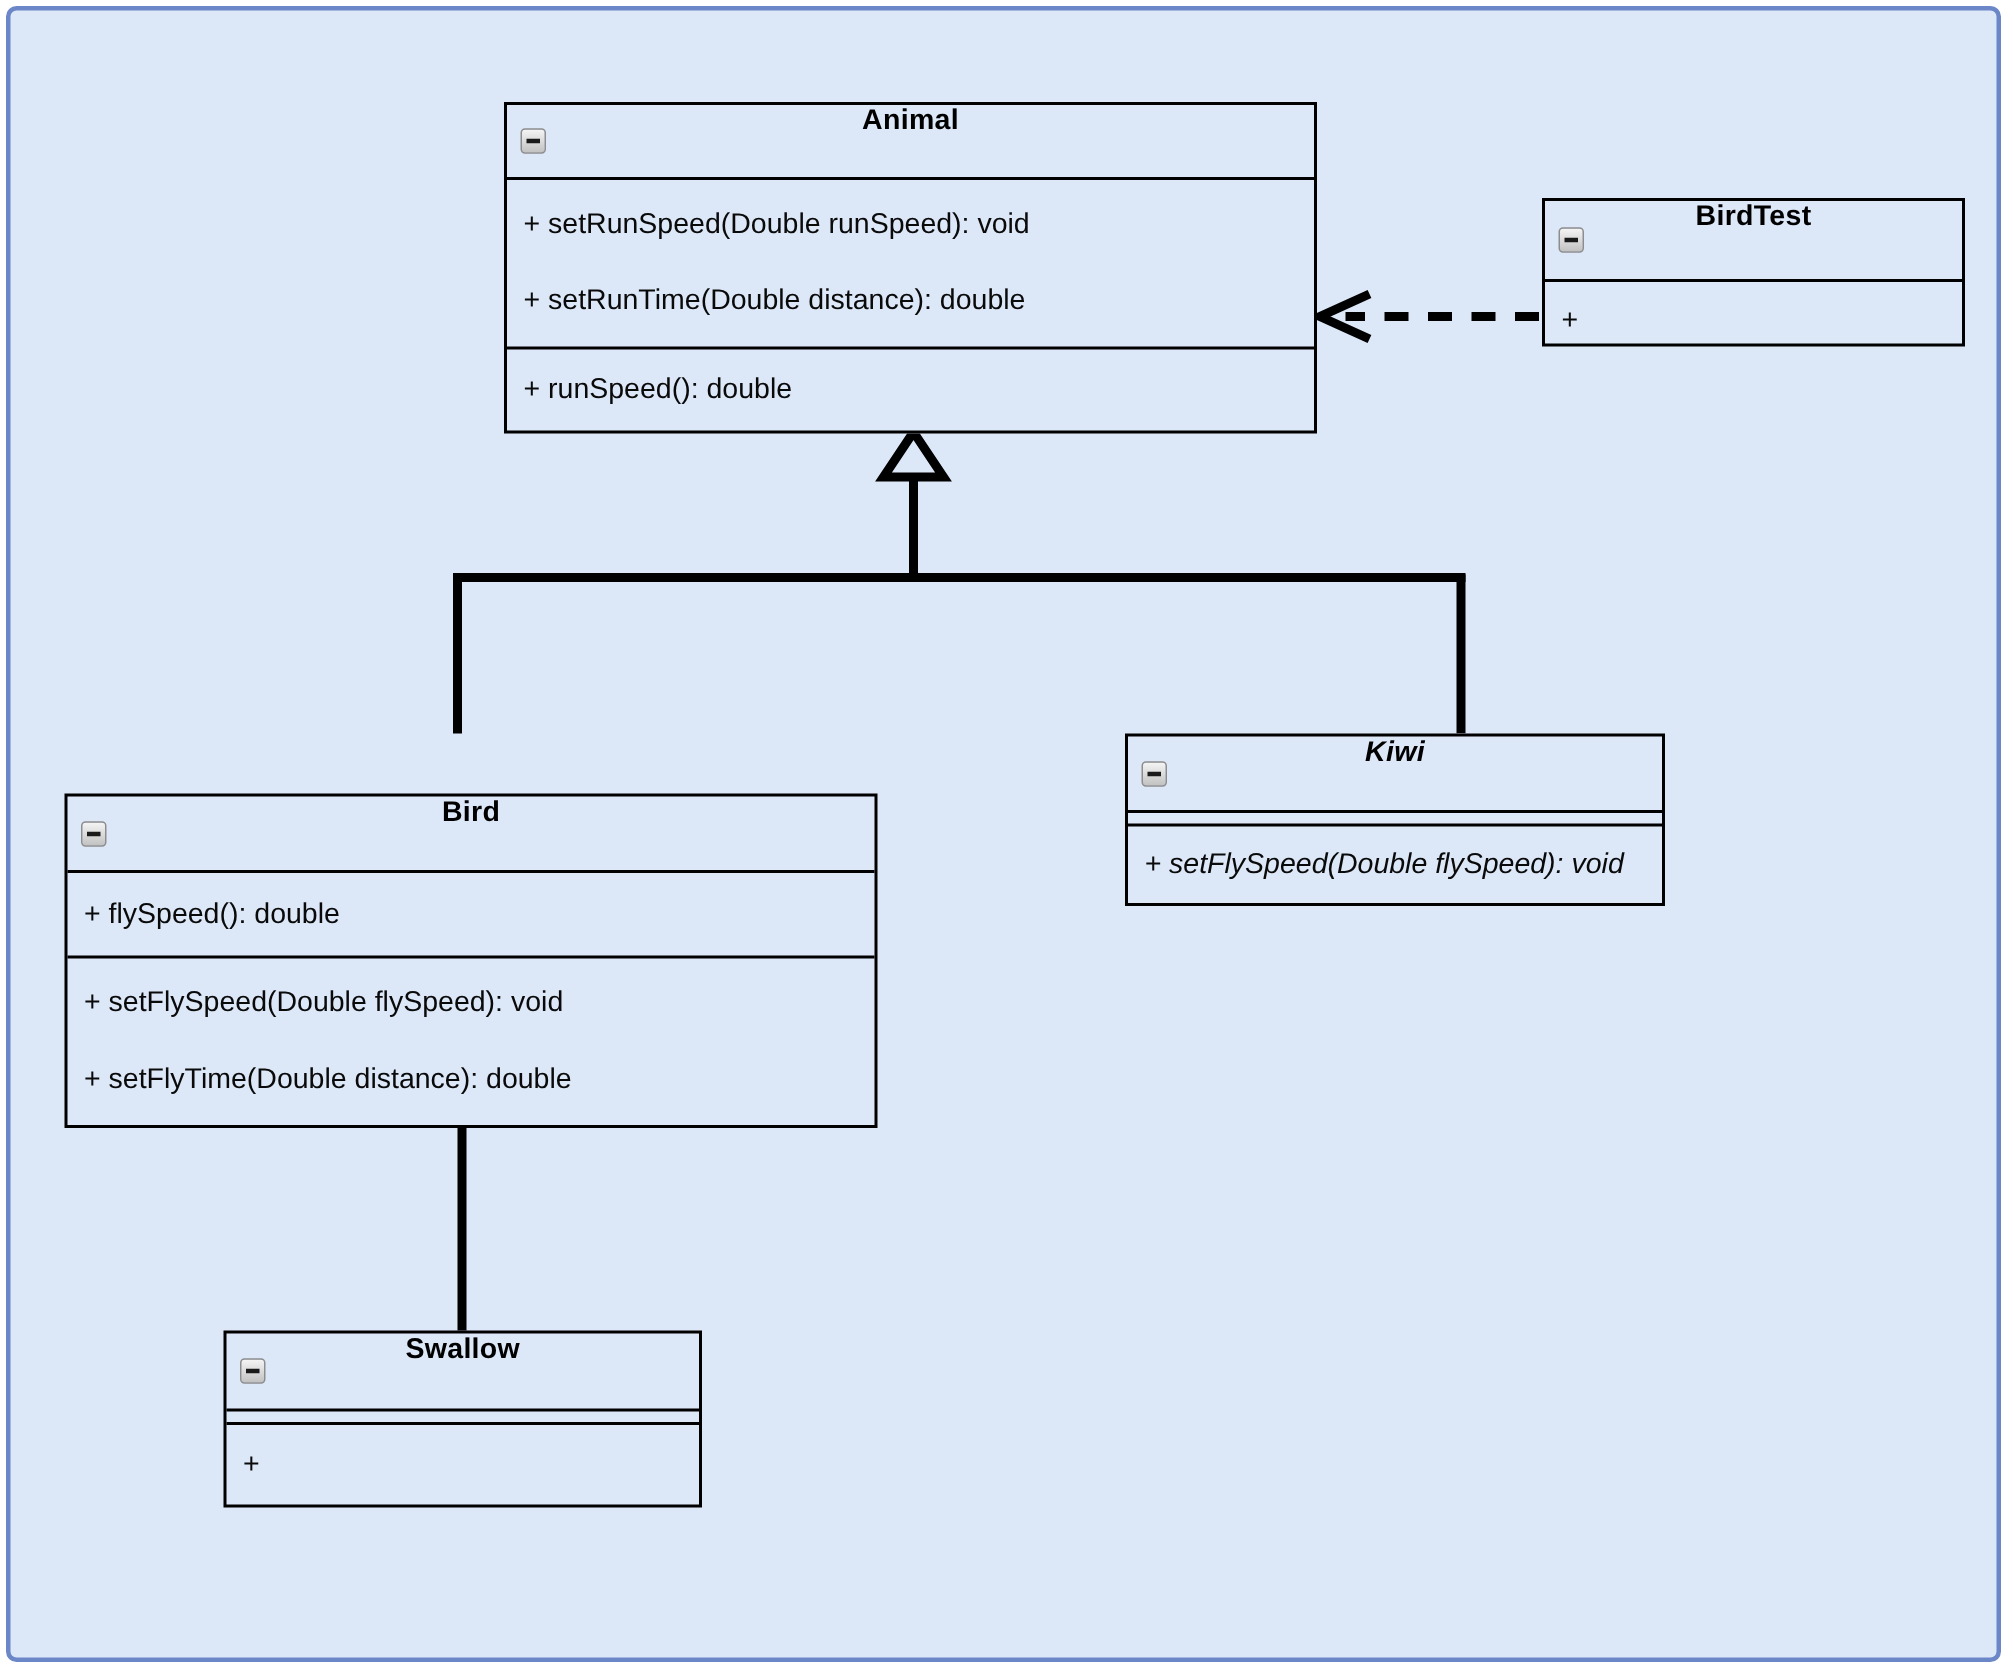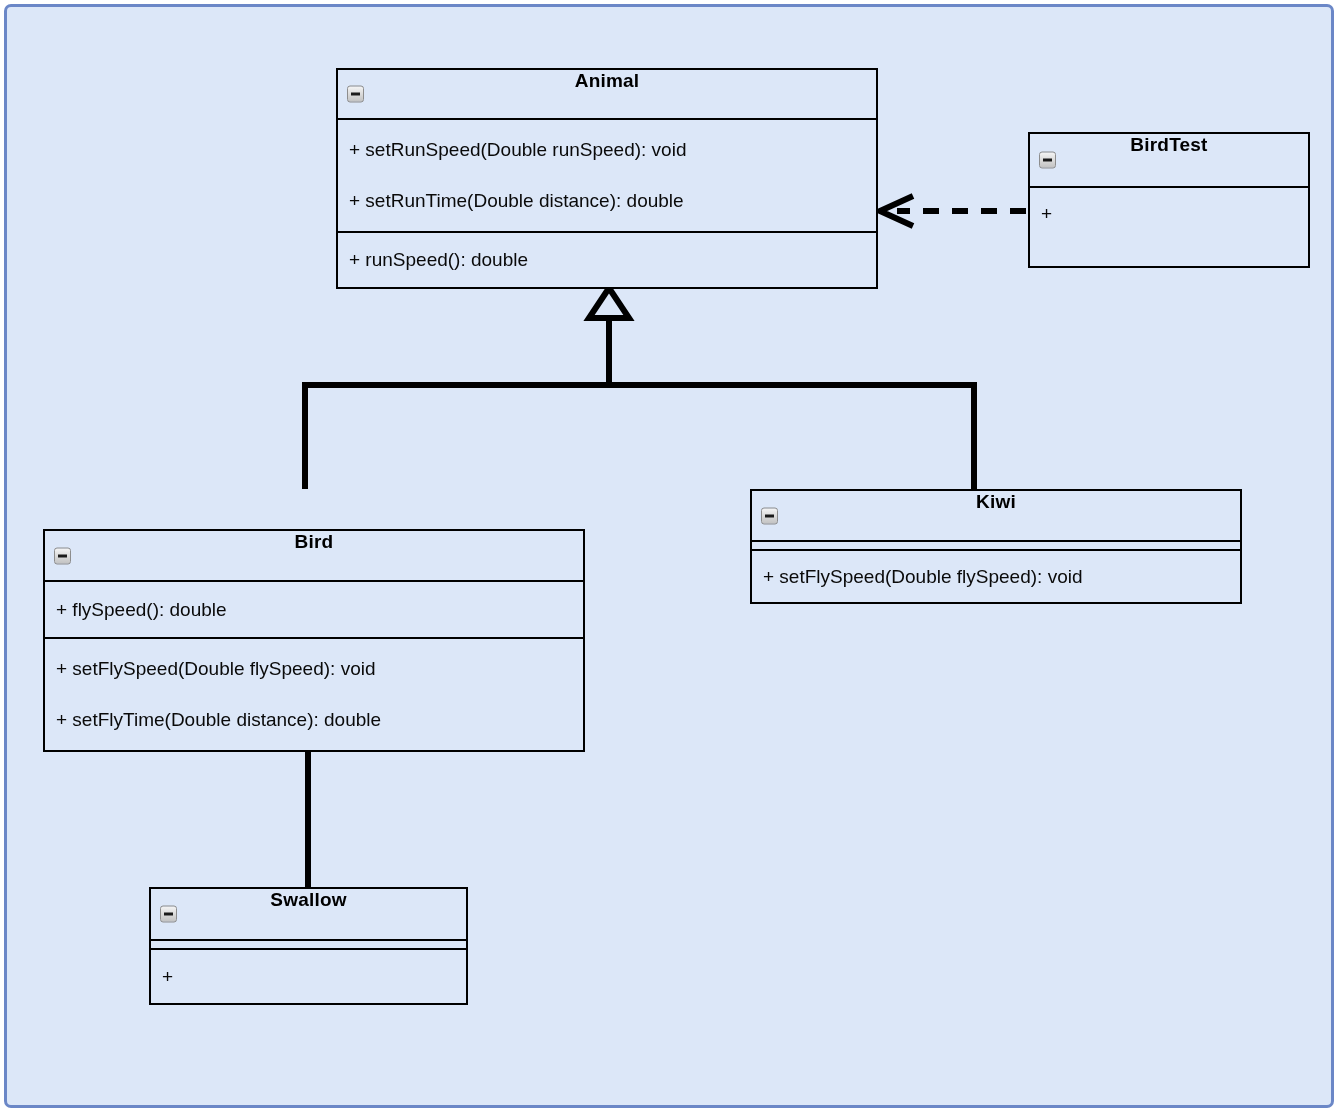--- a/index.html
+++ b/index.html
@@ -141,21 +141,21 @@
     </div>
     <div class="compartment" style="height:113px;">
       <div class="member">+ setRunSpeed(Double runSpeed): void</div>
       <div class="member">+ setRunTime(Double distance): double</div>
     </div>
     <div class="compartment" style="height:56px;">
       <div class="member">+ runSpeed(): double</div>
     </div>
   </div>
 
-  <div class="uml-class" style="left:1028px; top:132px; width:282px; height:136px;">
+  <div class="uml-class" style="left:1028px; top:132px; width:282px; height:99px;">
     <div class="uml-title" style="height:52px;">
       <span class="collapse-icon"></span>
       <span>BirdTest</span>
     </div>
     <div class="compartment" style="height:53px;">
       <div class="member">+</div>
     </div>
   </div>
 
   <div class="uml-class" style="left:43px; top:489px; width:542px; height:223px;margin-top:40px;">
@@ -165,21 +165,21 @@
     </div>
     <div class="compartment" style="height:57px;">
       <div class="member">+ flySpeed(): double</div>
     </div>
     <div class="compartment" style="height:113px;">
       <div class="member">+ setFlySpeed(Double flySpeed): void</div>
       <div class="member">+ setFlyTime(Double distance): double</div>
     </div>
   </div>
 
-  <div class="uml-class" style="left:750px; top:489px; width:492px; height:115px;">
+  <div class="uml-class" style="left:750px; top:489px; width:360px; height:115px;font-style:italic;">
     <div class="uml-title" style="height:49px;">
       <span class="collapse-icon"></span>
       <span>Kiwi</span>
     </div>
     <div class="compartment empty-thin"></div>
     <div class="compartment" style="height:53px;">
       <div class="member">+ setFlySpeed(Double flySpeed): void</div>
     </div>
   </div>
 

